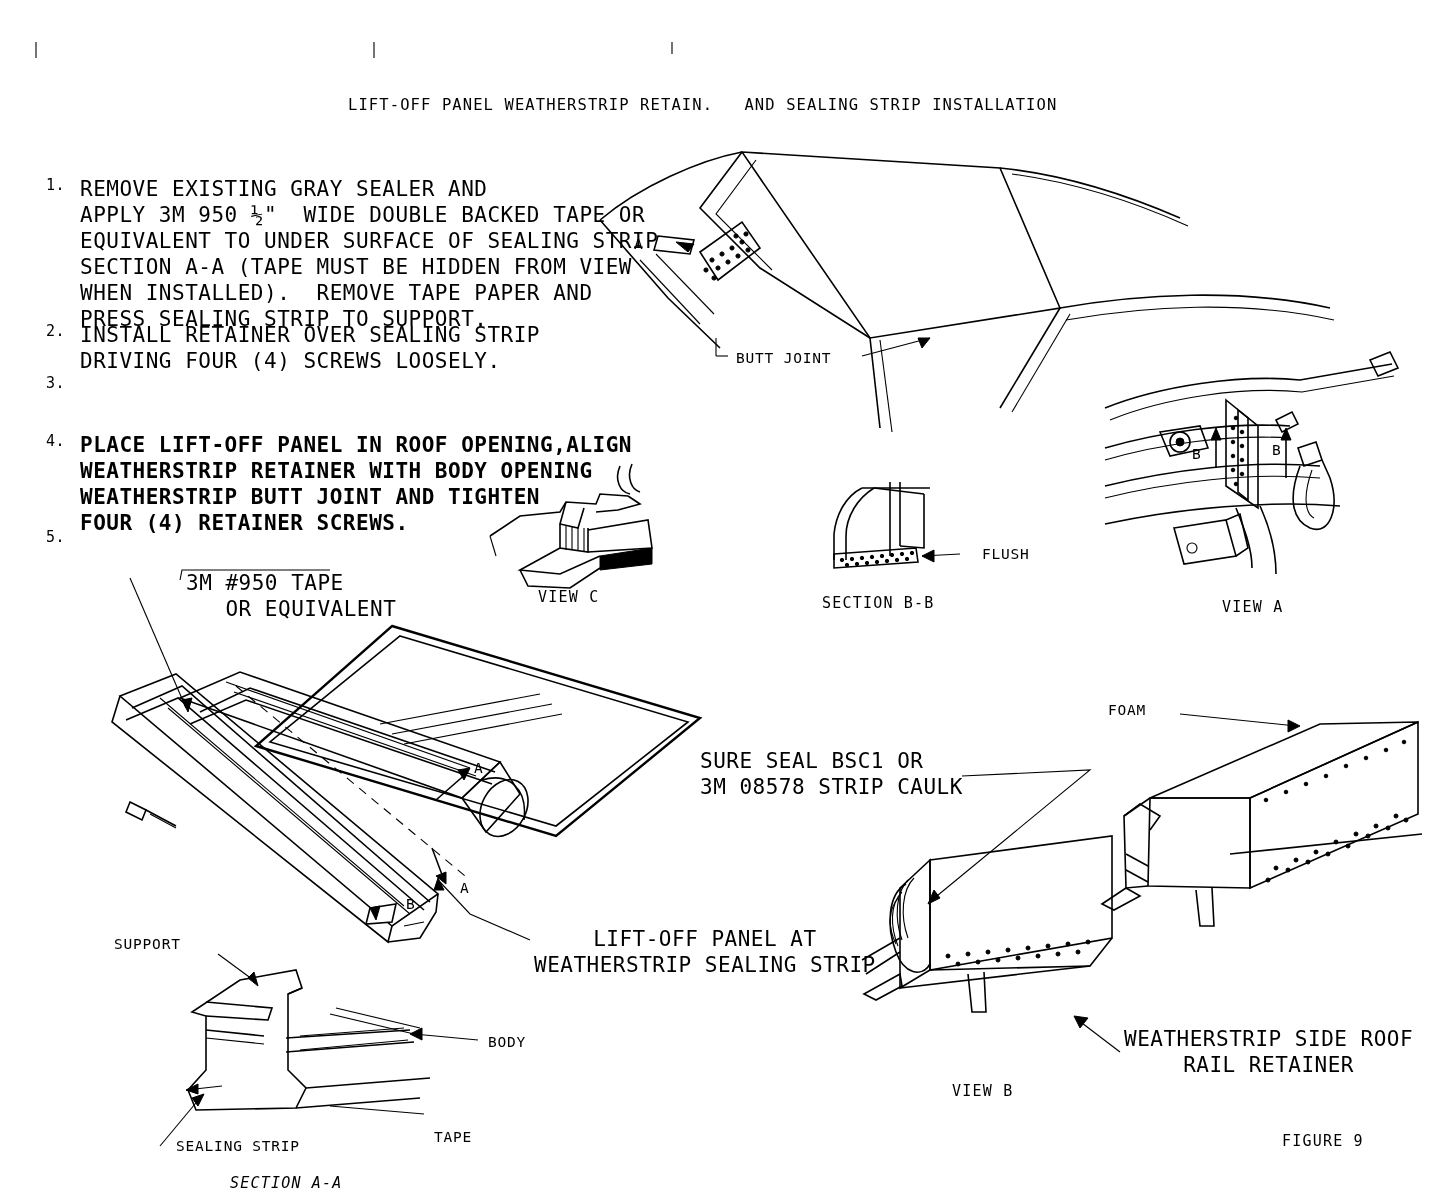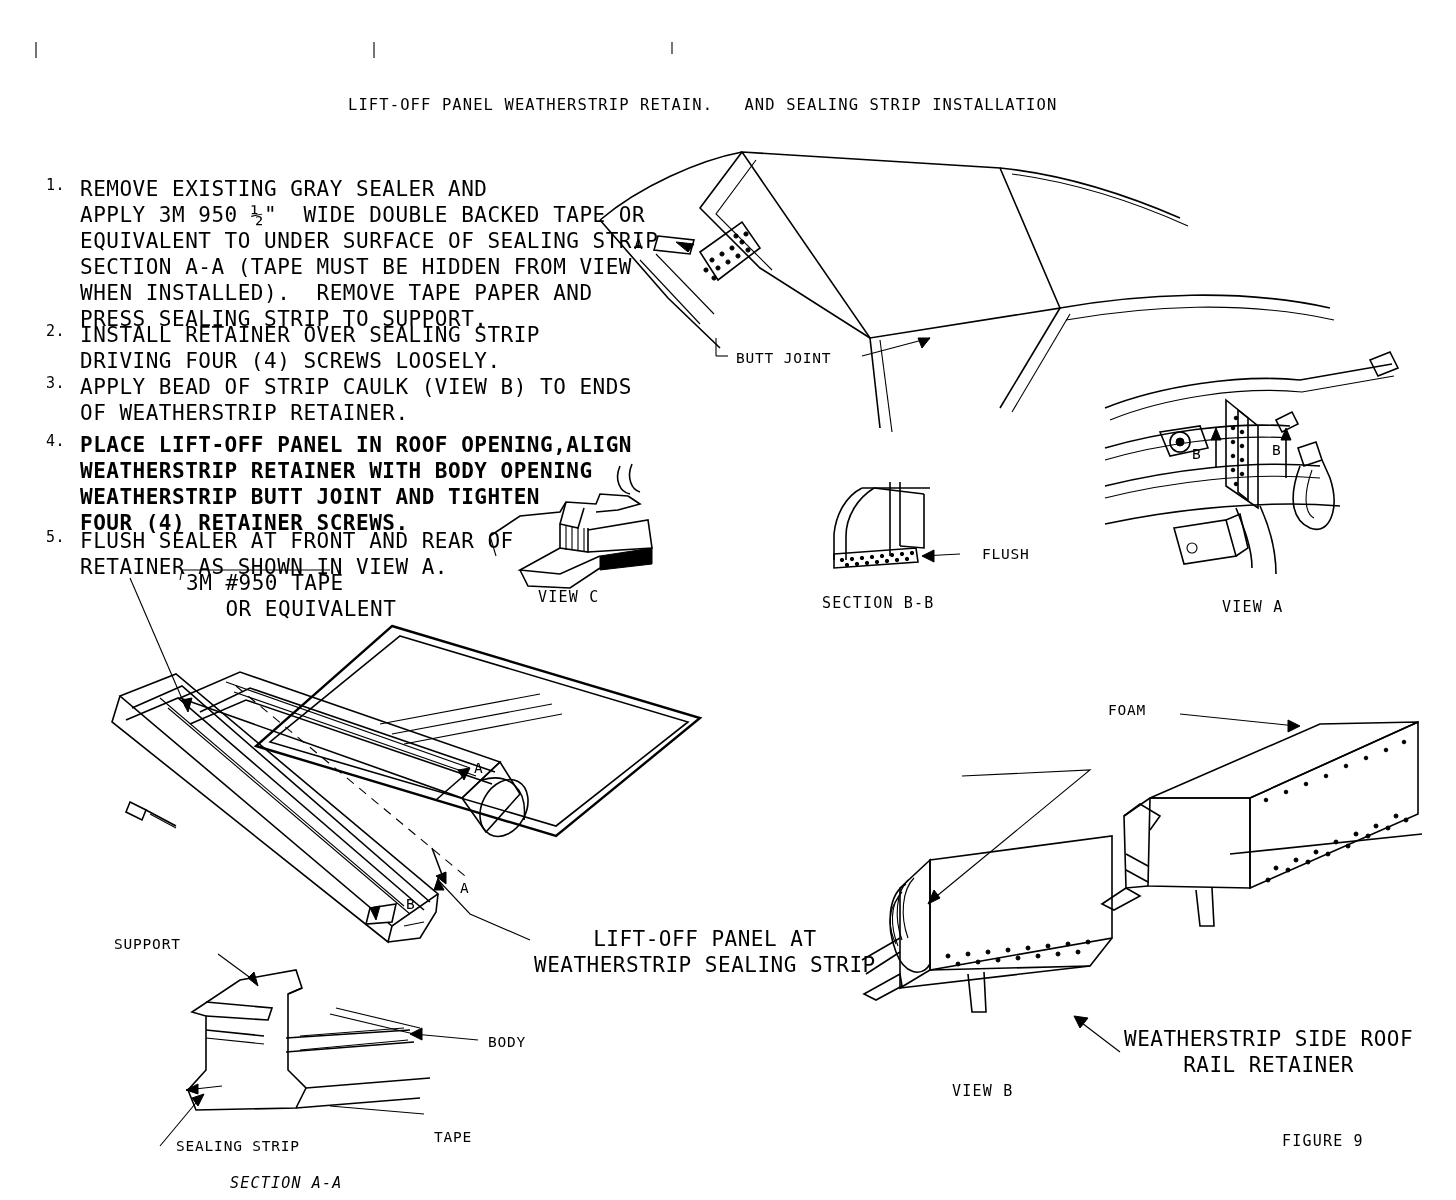--- a/index.html
+++ b/index.html
@@ -369,32 +369,28 @@
 EQUIVALENT TO UNDER SURFACE OF SEALING STRIP
 SECTION A-A (TAPE MUST BE HIDDEN FROM VIEW
 WHEN INSTALLED).  REMOVE TAPE PAPER AND
 PRESS SEALING STRIP TO SUPPORT.</div>
 
   <div class="txt step-num" style="left:46px; top:314px;">2.</div>
   <div class="txt step-body" style="left:80px; top:314px;">INSTALL RETAINER OVER SEALING STRIP
 DRIVING FOUR (4) SCREWS LOOSELY.</div>
 
   <div class="txt step-num" style="left:46px; top:366px;">3.</div>
-  <div class="txt step-body" style="left:80px; top:366px;">APPLY BEAD OF STRIP CAULK (VIEW B) TO ENDS
-OF WEATHERSTRIP RETAINER.</div>
 
   <div class="txt step-num" style="left:46px; top:424px;">4.</div>
   <div class="txt step-body" style="left:80px; top:424px;font-weight:bold;">PLACE LIFT-OFF PANEL IN ROOF OPENING,ALIGN
 WEATHERSTRIP RETAINER WITH BODY OPENING
 WEATHERSTRIP BUTT JOINT AND TIGHTEN
 FOUR (4) RETAINER SCREWS.</div>
 
   <div class="txt step-num" style="left:46px; top:520px;">5.</div>
-  <div class="txt step-body" style="left:80px; top:520px;">FLUSH SEALER AT FRONT AND REAR OF
-RETAINER AS SHOWN IN VIEW A.</div>
 
   <div class="txt lbl" style="left:634px; top:228px;">A</div>
   <div class="txt lbl" style="left:736px; top:342px;">BUTT JOINT</div>
   <div class="txt lbl" style="left:982px; top:538px;">FLUSH</div>
 
   <div class="txt lbl" style="left:1192px; top:438px;">B</div>
   <div class="txt lbl" style="left:1272px; top:434px;">B</div>
 
   <div class="txt step-body" style="left:186px; top:562px;">3M #950 TAPE
    OR EQUIVALENT</div>
@@ -403,20 +399,22 @@
   <div class="txt cap" style="left:822px; top:586px;">SECTION B-B</div>
   <div class="txt cap" style="left:1222px; top:590px;">VIEW A</div>
 
   <div class="txt lbl" style="left:474px; top:752px;">A</div>
   <div class="txt lbl" style="left:460px; top:872px;">A</div>
   <div class="txt lbl" style="left:406px; top:888px;">B</div>
 
   <div class="txt step-body" style="left:534px; top:918px;text-align:center;">LIFT-OFF PANEL AT
 WEATHERSTRIP SEALING STRIP</div>
 
+  <div class="txt step-body" style="left:700px; top:740px;">SURE SEAL BSC1 OR
+3M 08578 STRIP CAULK</div>
   <div class="txt lbl" style="left:1108px; top:694px;">FOAM</div>
   <div class="txt step-body" style="left:1124px; top:1018px;text-align:center;">WEATHERSTRIP SIDE ROOF
 RAIL RETAINER</div>
   <div class="txt cap" style="left:952px; top:1074px;">VIEW B</div>
 
   <div class="txt lbl" style="left:114px; top:928px;">SUPPORT</div>
   <div class="txt lbl" style="left:488px; top:1026px;">BODY</div>
   <div class="txt lbl" style="left:434px; top:1098px;margin-top:23px;">TAPE</div>
   <div class="txt lbl" style="left:176px; top:1130px;">SEALING STRIP</div>
   <div class="txt cap" style="left:230px; top:1166px;font-style:italic;">SECTION A-A</div>

